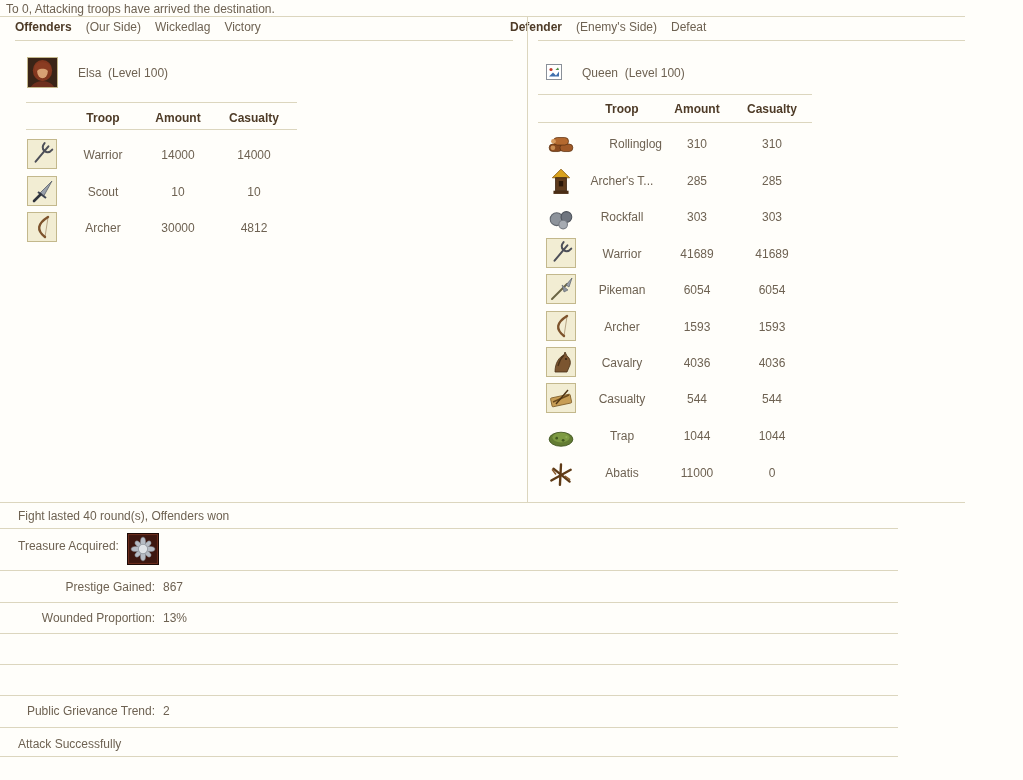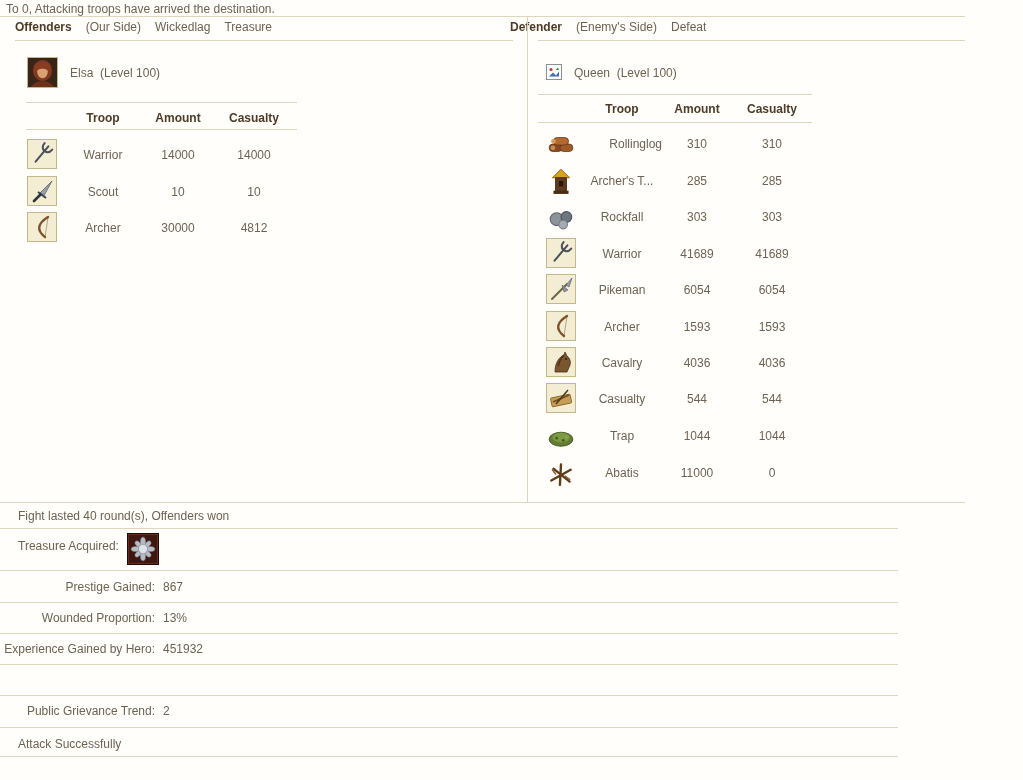--- a/index.html
+++ b/index.html
@@ -28,35 +28,35 @@
     position:absolute;width:30px;height:30px;background:var(--boxbg);
     border:1px solid var(--boxbd);display:flex;align-items:center;justify-content:center;
   }
   .icon-plain{
     position:absolute;width:30px;height:30px;display:flex;align-items:center;justify-content:center;
   }
   .troop-row{position:absolute;height:36px;}
   .stat-row{position:absolute;left:0;width:898px;height:30px;}
   .stat-label{position:absolute;left:0;top:0;width:155px;text-align:right;line-height:30px;}
   .stat-value{position:absolute;left:163px;top:0;line-height:30px;}
-  .hero-line{position:absolute;display:flex;align-items:center;gap:12px;}
+  .hero-line{position:absolute;display:flex;align-items:center;gap:20px;}
 </style>
 </head>
 <body>
 
 <div id="screen">
 
   <div class="abs" style="left:6px;top:2px;">To 0, Attacking troops have arrived the destination.</div>
   <div class="hline" style="left:0;top:16px;width:965px;"></div>
 
   <div class="hdr-row" style="left:15px;top:20px;">
     <span class="bold">Offenders</span>
     <span>(Our Side)</span>
     <span>Wickedlag</span>
-    <span>Treasure</span>
+    <span>Victory</span>
   </div>
   <div class="hline" style="left:15px;top:40px;width:498px;"></div>
 
   <div class="hdr-row" style="left:510px;top:20px;">
     <span class="bold">Defender</span>
     <span>(Enemy's Side)</span>
     <span>Defeat</span>
   </div>
   <div class="hline" style="left:538px;top:40px;width:427px;"></div>
 
@@ -325,24 +325,20 @@
     <span class="stat-value">867</span>
   </div>
   <div class="hline" style="left:0;top:602px;width:898px;"></div>
 
   <div class="stat-row" style="top:603px;">
     <span class="stat-label">Wounded Proportion:</span>
     <span class="stat-value">13%</span>
   </div>
   <div class="hline" style="left:0;top:633px;width:898px;"></div>
 
-  <div class="stat-row" style="top:634px;">
-    <span class="stat-label">Experience Gained by Hero:</span>
-    <span class="stat-value">451932</span>
-  </div>
   <div class="hline" style="left:0;top:664px;width:898px;"></div>
 
   <div class="hline" style="left:0;top:695px;width:898px;"></div>
 
   <div class="stat-row" style="top:696px;">
     <span class="stat-label">Public Grievance Trend:</span>
     <span class="stat-value">2</span>
   </div>
   <div class="hline" style="left:0;top:727px;width:898px;"></div>
 

